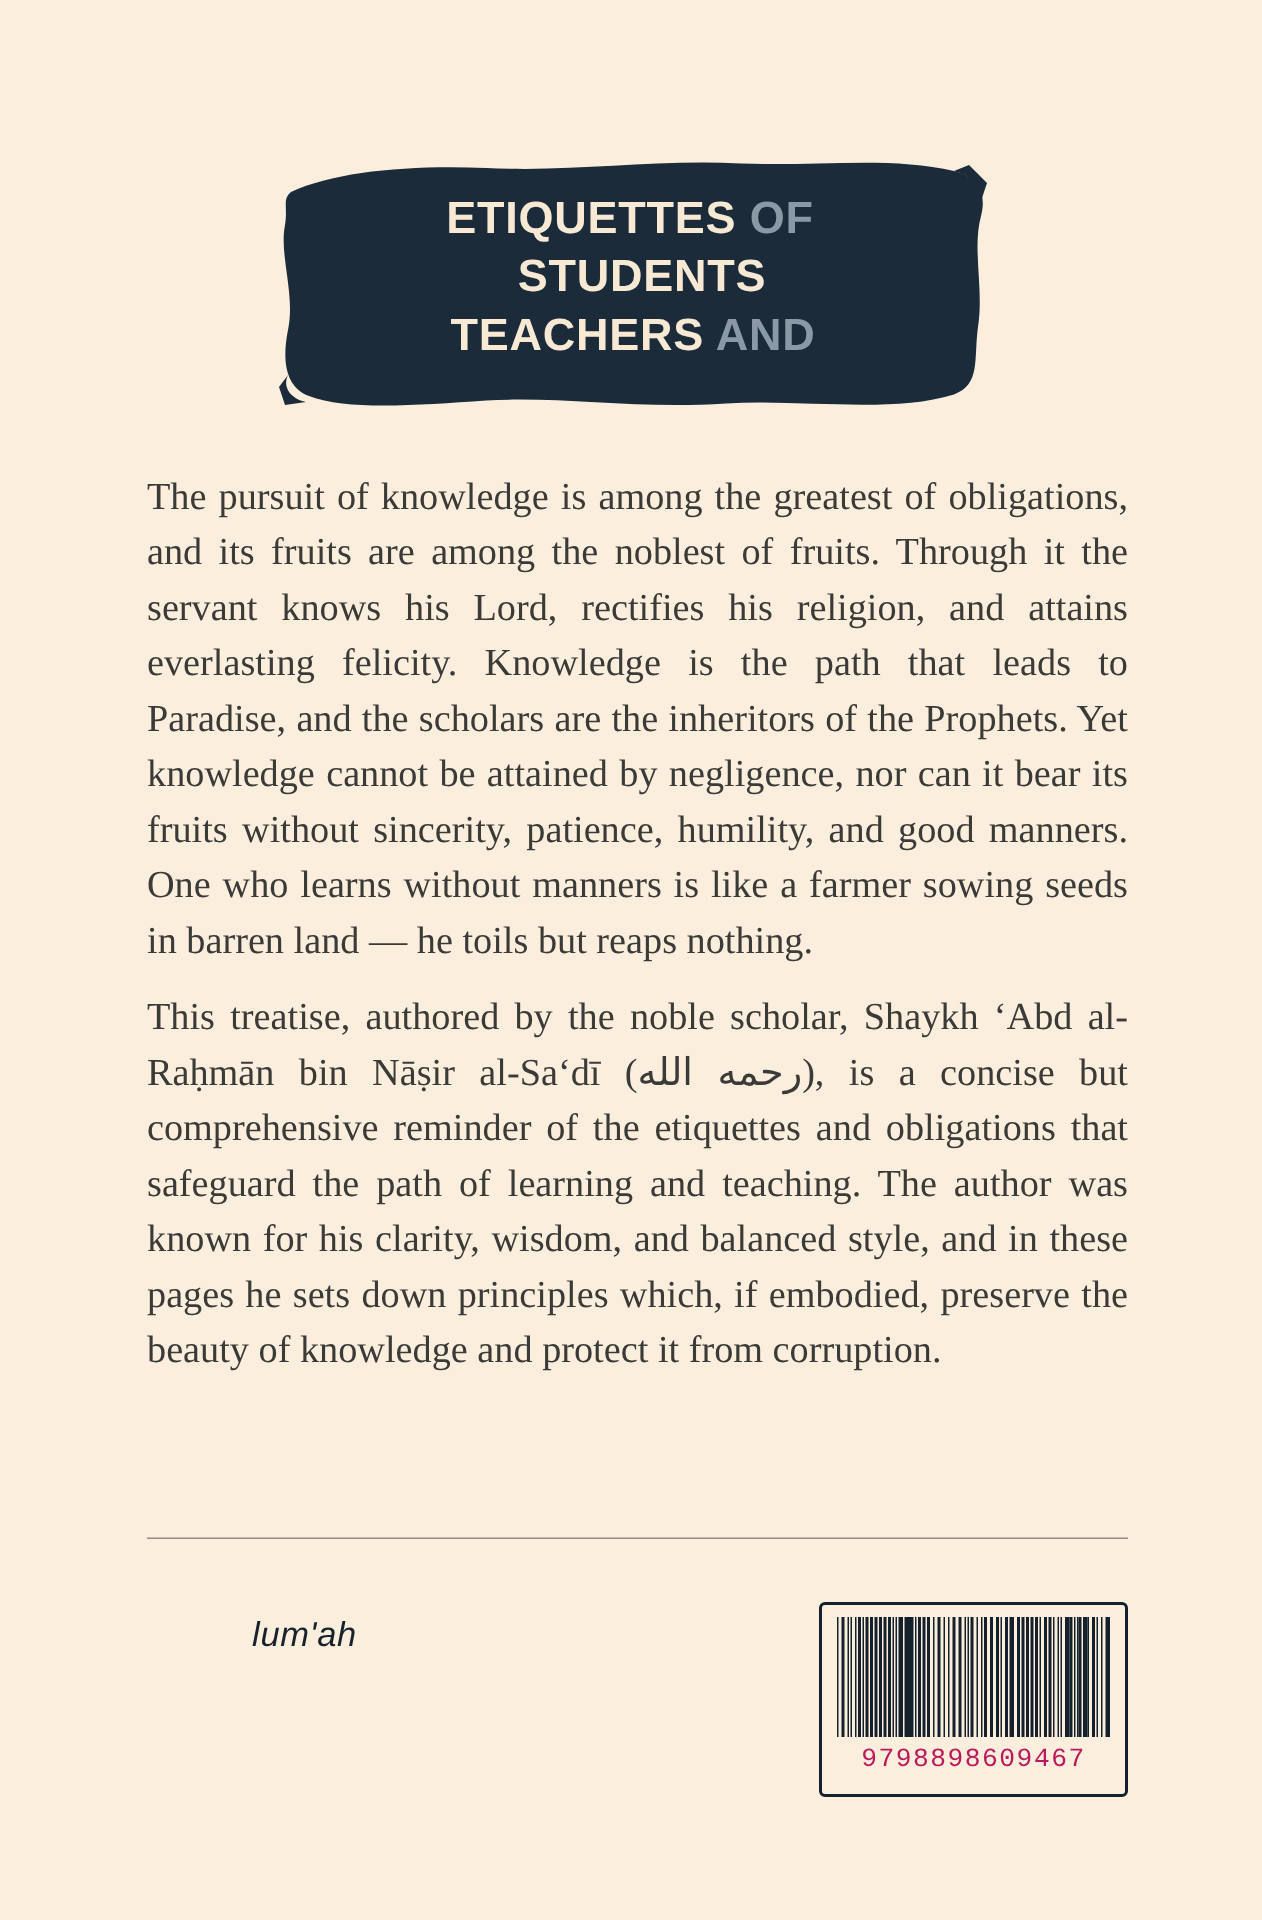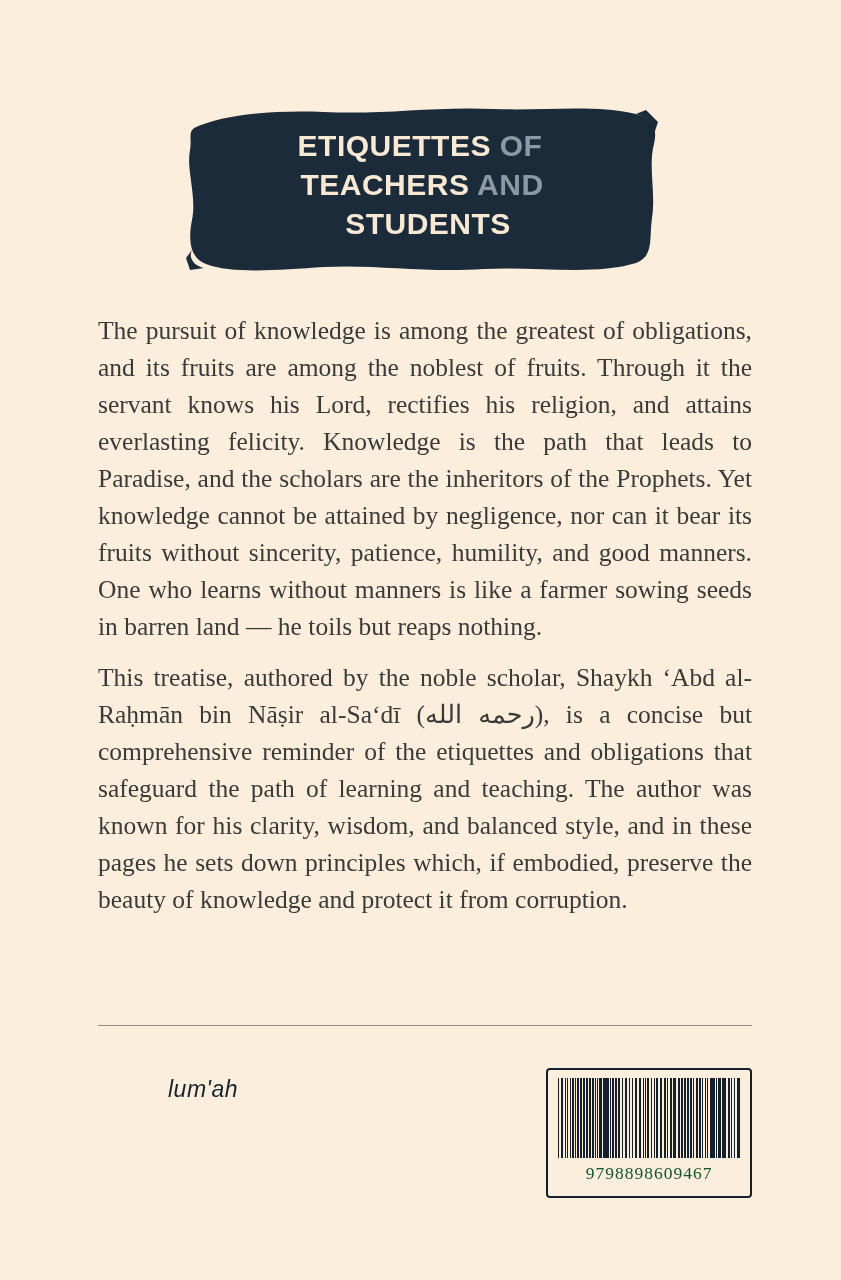--- a/index.html
+++ b/index.html
@@ -150,46 +150,46 @@
     overflow: hidden;
   }
   .bars i {
     display: block;
     background: #14202c;
     height: 100%;
   }
   .barcode-num {
     margin-top: 5px;
     text-align: center;
-    font-family: Liberation Serif, serif;
+    font-family: Liberation Mono, monospace;
     font-size: 17.5px;
     letter-spacing: 1px;
-    color: #14532d;
+    color: #be185d;
   }
 </style>
 </head>
 <body>
 
 <div class="page">
 
   <div class="banner-wrap">
     <div class="banner-shape">
       <svg viewBox="0 0 478 176" preserveAspectRatio="none" aria-hidden="true">
         <path d="M10,28 C40,14 90,10 140,12 C200,15 250,6 310,9 C360,11 410,4 452,14
                  C468,18 474,28 470,44 C464,66 472,92 468,118 C465,140 470,156 452,163
                  C410,176 350,166 300,169 C240,173 190,164 140,167 C95,170 48,174 22,164
                  C6,158 4,140 8,120 C13,96 2,70 6,50 C8,38 4,33 10,28 Z" fill="#1b2b3a"></path>
         <path d="M452,14 C462,17 470,22 470,34 L474,22 L462,10 Z" fill="#1b2b3a"></path>
         <path d="M8,150 C4,158 10,166 20,168 L6,170 L2,158 Z" fill="#1b2b3a"></path>
       </svg>
     </div>
     <div class="banner-text">
       <div class="banner-line l1"><span>ETIQUETTES</span><span class="dim"> OF</span></div>
+      <div class="banner-line l3"><span>STUDENTS</span><span class="dim"></span></div>
       <div class="banner-line l2"><span>TEACHERS</span><span class="dim"> AND</span></div>
-      <div class="banner-line l3"><span>STUDENTS</span><span class="dim"></span></div>
     </div>
   </div>
 
   <div class="body-copy">
     <p class="para">The pursuit of knowledge is among the greatest of obligations, and its fruits are among the noblest of fruits. Through it the servant knows his Lord, rectifies his religion, and attains everlasting felicity. Knowledge is the path that leads to Paradise, and the scholars are the inheritors of the Prophets. Yet knowledge cannot be attained by negligence, nor can it bear its fruits without sincerity, patience, humility, and good manners. One who learns without manners is like a farmer sowing seeds in barren land — he toils but reaps nothing.</p>
     <p class="para">This treatise, authored by the noble scholar, Shaykh ʻAbd al-Raḥmān bin Nāṣir al-Saʻdī (رحمه الله), is a concise but comprehensive reminder of the etiquettes and obligations that safeguard the path of learning and teaching. The author was known for his clarity, wisdom, and balanced style, and in these pages he sets down principles which, if embodied, preserve the beauty of knowledge and protect it from corruption.</p>
   </div>
 
   <div class="divider"></div>
 

